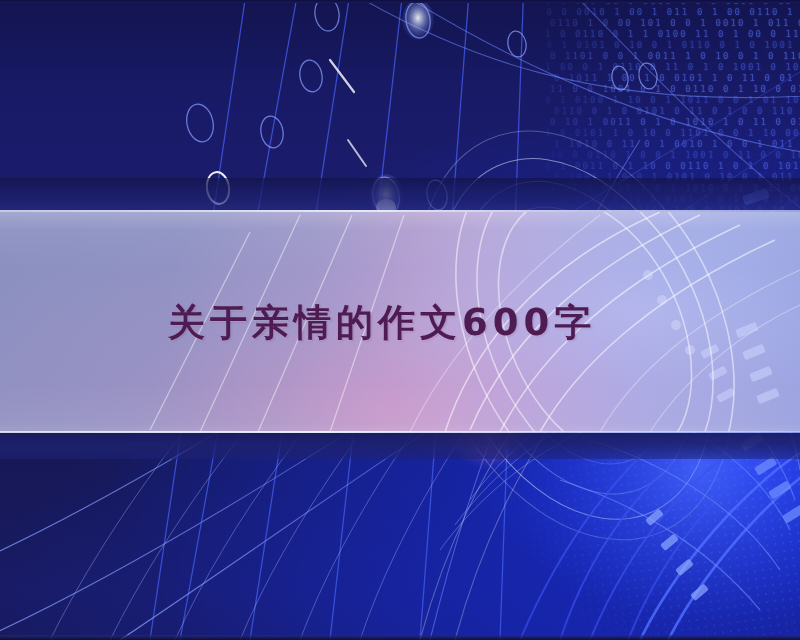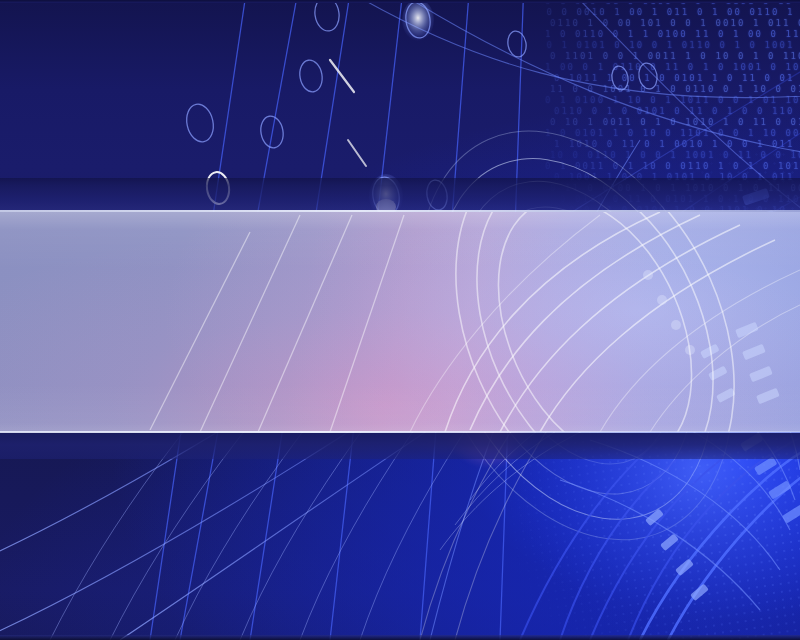--- a/index.html
+++ b/index.html
@@ -436,14 +436,17 @@
       <ellipse cx="595" cy="330" rx="86" ry="138"></ellipse>
     </g>
   </svg>
 
   <div id="band-hairline-bot"></div>
   <div id="band-dark-bot"></div>
 
   <div id="top-strip"></div>
   <div id="bottom-strip"></div>
 
+  <div id="title-wrap">
+    <div id="title">关于亲情的作文600字</div>
+  </div>
 
 </div>
 
 </body></html>

